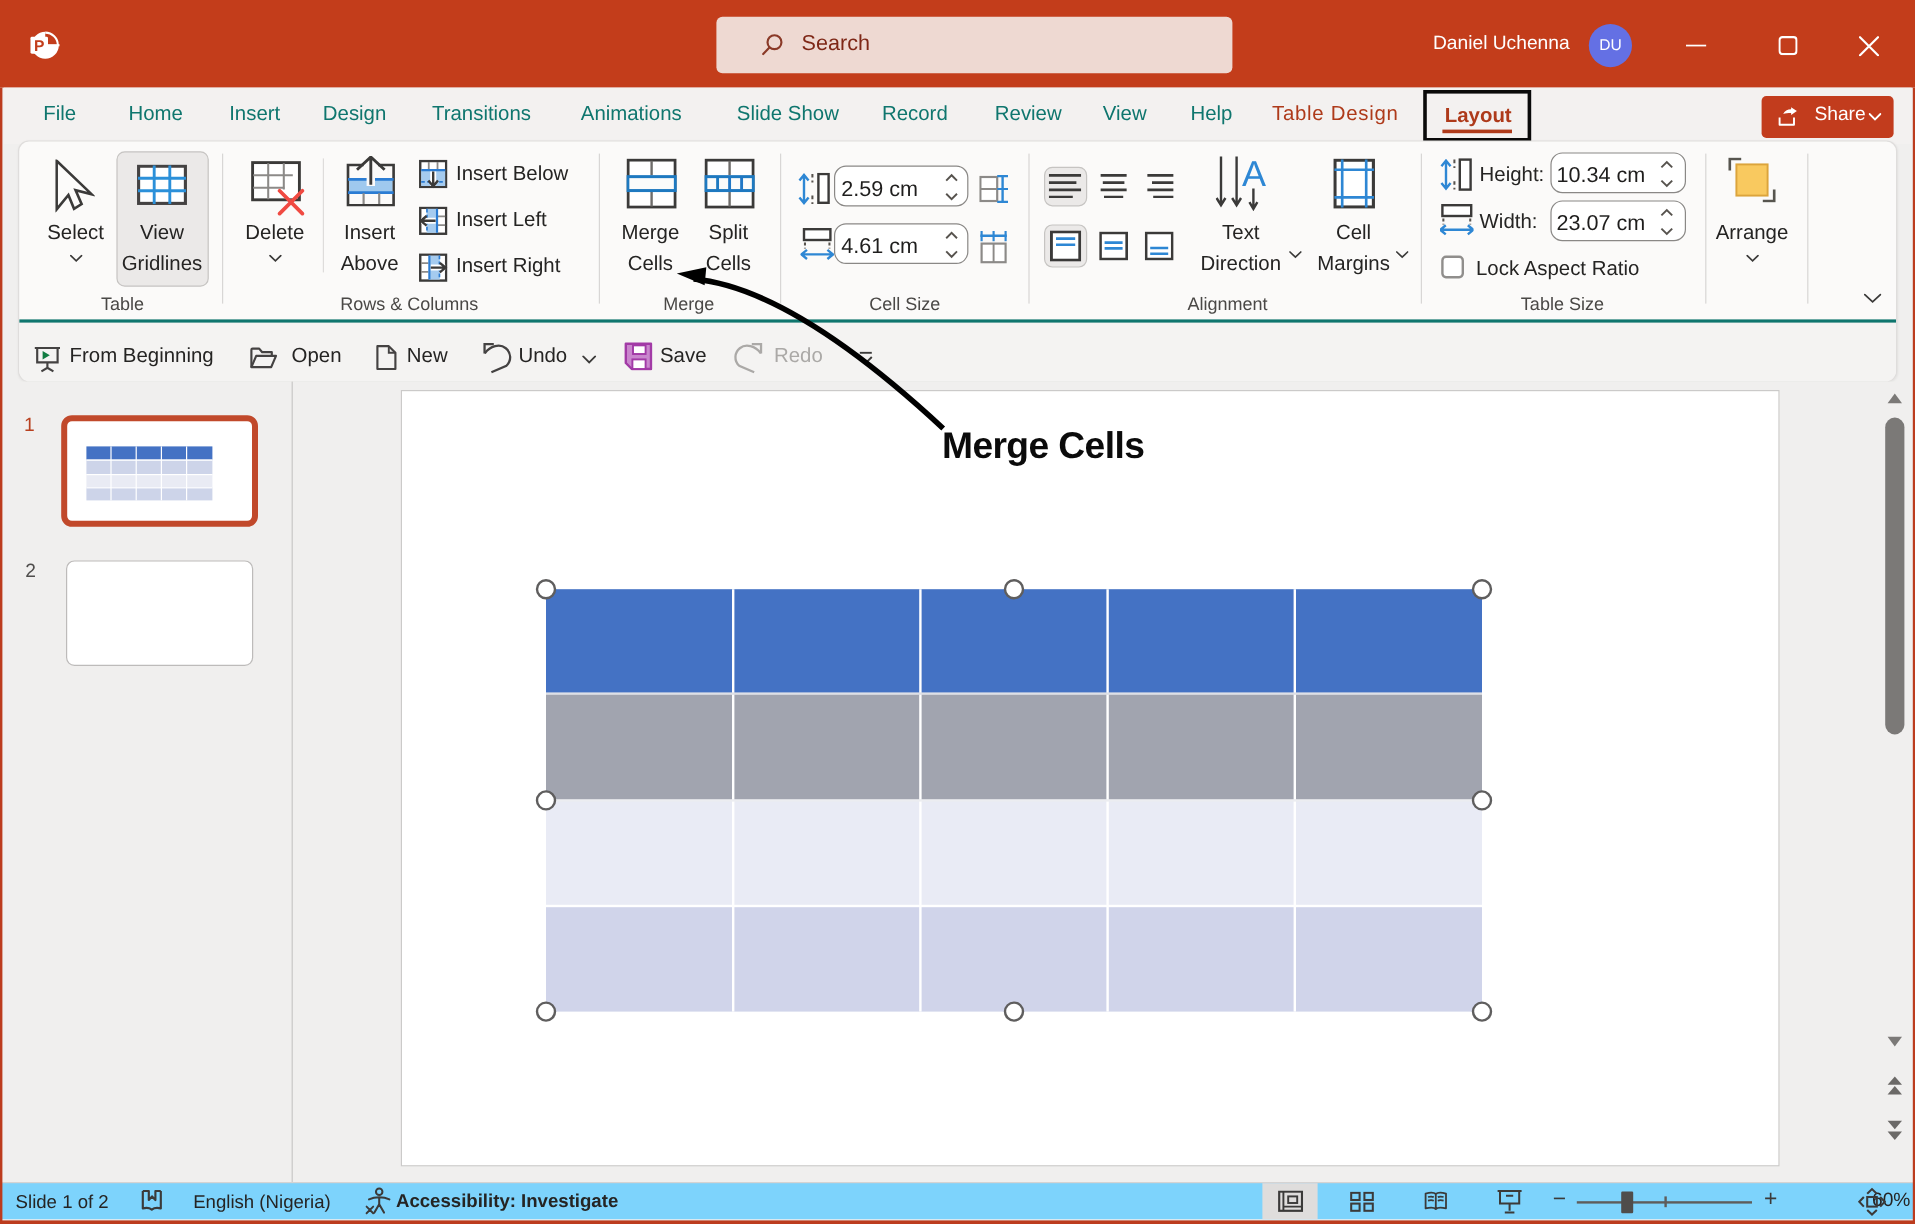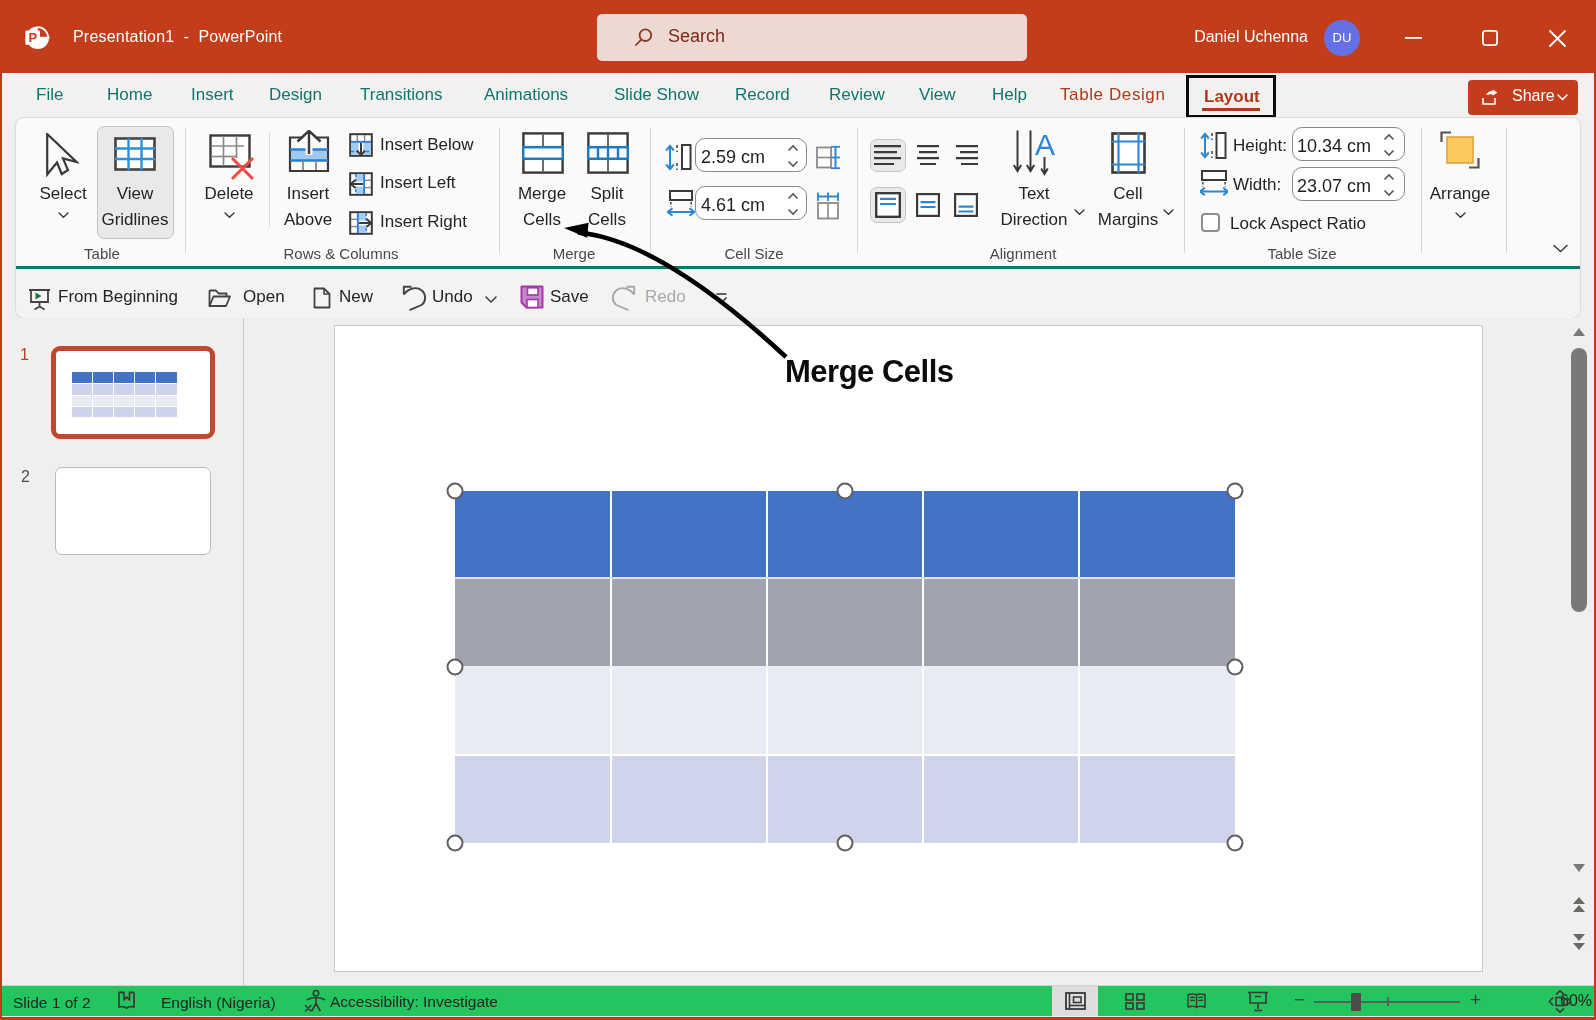--- a/index.html
+++ b/index.html
@@ -26,38 +26,37 @@
 #ribbon { position:absolute; left:0; top:0; width:100%; height:148px; }
 #qat { position:absolute; left:0; top:148px; width:100%; height:52px; background:#F4F3F2; border-top:3px solid #0f766e; border-radius:0 0 9px 9px; }
 .grouplabel { position:absolute; top:127px; font-size:15px; color:#4A4846; width:200px; text-align:center; }
 .gdivider { position:absolute; top:10px; height:125px; width:1px; background:#D8D6D5; }
 .btnlabel { position:absolute; font-size:17px; color:#252423; text-align:center; line-height:26px; width:120px; }
 
 #content { position:absolute; left:3px; top:318px; width:1590px; height:667px; background:#F0EFEE; }
 #panedivider { position:absolute; left:243px; top:318px; width:1px; height:667px; background:#C9C7C6; }
 #slide { position:absolute; left:334px; top:325px; width:1149px; height:647px; background:#fff; border:1px solid #CBCAC9; }
 
-#statusbar { position:absolute; left:0px; top:985px; width:1596px; height:31px; background:#22c55e; border-top:1px solid #D5D3D2; font-size:15.5px; color:#252423; }
+#statusbar { position:absolute; left:0px; top:985px; width:1596px; height:31px; background:#7dd3fc; border-top:1px solid #D5D3D2; font-size:15.5px; color:#252423; }
 
 #bleft { position:absolute; left:0; top:73px; width:2px; height:947px; background:#BC3C1E; }
 #bright { position:absolute; left:1594px; top:73px; width:2px; height:947px; background:#BC3C1E; }
 #bbottom { position:absolute; left:0; top:1017px; width:1596px; height:3px; background:#BC3C1E; }
 </style>
 </head>
 <body>
 <div id="titlebar">
   <svg class="abs" style="left:25px;top:25px" width="25" height="25" viewBox="0 0 25 25">
     <circle cx="12.7" cy="12.7" r="11.3" fill="#fff"></circle>
     <path d="M12.7,12.7 L12.7,0 L25,0 L25,12.7 Z" fill="#C33D1B"></path>
     <path d="M12.7,2.2 A10.5,10.5 0 0 1 23.2,12.7" fill="none" stroke="#fff" stroke-width="1.7"></path>
     <path d="M13,12.7 L24.6,12.7" stroke="#fff" stroke-width="1.8"></path>
     <rect x="0.4" y="5.6" width="14.6" height="14.2" rx="1.2" fill="#fff"></rect>
     <text x="3.4" y="17.4" font-size="13" font-weight="bold" fill="#C33D1B" font-family="Liberation Sans">P</text>
   </svg>
-  <div class="title">Presentation1&nbsp;&nbsp;-&nbsp;&nbsp;PowerPoint</div>
   <div id="searchbox">
     <svg class="abs" style="left:36px;top:13px" width="21" height="21" viewBox="0 0 21 21">
       <circle cx="12.4" cy="8.2" r="5.8" fill="none" stroke="#8A3A28" stroke-width="1.8"></circle>
       <line x1="8.2" y1="12.6" x2="3" y2="18" stroke="#8A3A28" stroke-width="1.8" stroke-linecap="round"></line>
     </svg>
     <div class="stext">Search</div>
   </div>
   <div id="acct" style="right:288px;">Daniel Uchenna</div>
   <div id="avatar">DU</div>
   <svg class="abs" style="left:1405px;top:37px" width="17" height="2" viewBox="0 0 17 2">
@@ -456,21 +455,21 @@
   <svg class="abs" style="left:115px;top:5px" width="23" height="21" viewBox="0 0 23 21">
     <path d="M4,1.5 L4,16 C7,15.2 9.5,15.4 11.5,17 C13.5,15.4 16,15.2 19,16 L19,1.5" fill="none" stroke="#3B3A39" stroke-width="1.8" stroke-linejoin="round"></path>
     <path d="M4,1.5 L9,1.5 L9,9 L11.7,6 L14.5,9 L14.5,1.5 L19,1.5" fill="none" stroke="#3B3A39" stroke-width="1.8" stroke-linejoin="round"></path>
   </svg>
   <div class="abs" style="left:161px;top:8px">English (Nigeria)</div>
   <svg class="abs" style="left:303px;top:3px" width="24" height="24" viewBox="0 0 24 24">
     <circle cx="13" cy="4.2" r="2.7" fill="none" stroke="#3B3A39" stroke-width="1.7"></circle>
     <path d="M4.5,10.5 C9.5,8 16.5,8 21.5,10.5 M13,9 L13,14.5 M13,14.5 L9,21.5 M13,14.5 L17,21.5" fill="none" stroke="#3B3A39" stroke-width="1.7" stroke-linecap="round"></path>
     <path d="M2.5,16.5 L8,22 M8,16.5 L2.5,22" stroke="#3B3A39" stroke-width="1.6" stroke-linecap="round"></path>
   </svg>
-  <div class="abs" style="left:330px;top:7px;font-weight:normal;font-size:15.5px">Accessibility: Investigate</div>
+  <div class="abs" style="left:330px;top:7px;font-weight:bold;font-size:15.5px">Accessibility: Investigate</div>
   <div class="abs" style="left:1052px;top:0;width:46px;height:30px;background:#DFDDDC"></div>
   <svg class="abs" style="left:1065px;top:6px" width="21" height="18" viewBox="0 0 21 18">
     <rect x="1" y="1" width="19" height="16" fill="none" stroke="#3B3A39" stroke-width="1.8"></rect>
     <line x1="4.5" y1="1" x2="4.5" y2="17" stroke="#3B3A39" stroke-width="1.6"></line>
     <rect x="8.5" y="5" width="7.5" height="5.5" fill="none" stroke="#3B3A39" stroke-width="1.6"></rect>
     <line x1="4.5" y1="13.5" x2="20" y2="13.5" stroke="#3B3A39" stroke-width="1.6"></line>
   </svg>
   <svg class="abs" style="left:1125px;top:7px" width="21" height="17" viewBox="0 0 21 17">
     <g fill="none" stroke="#3B3A39" stroke-width="1.7">
     <rect x="1" y="1" width="7" height="6"></rect>

